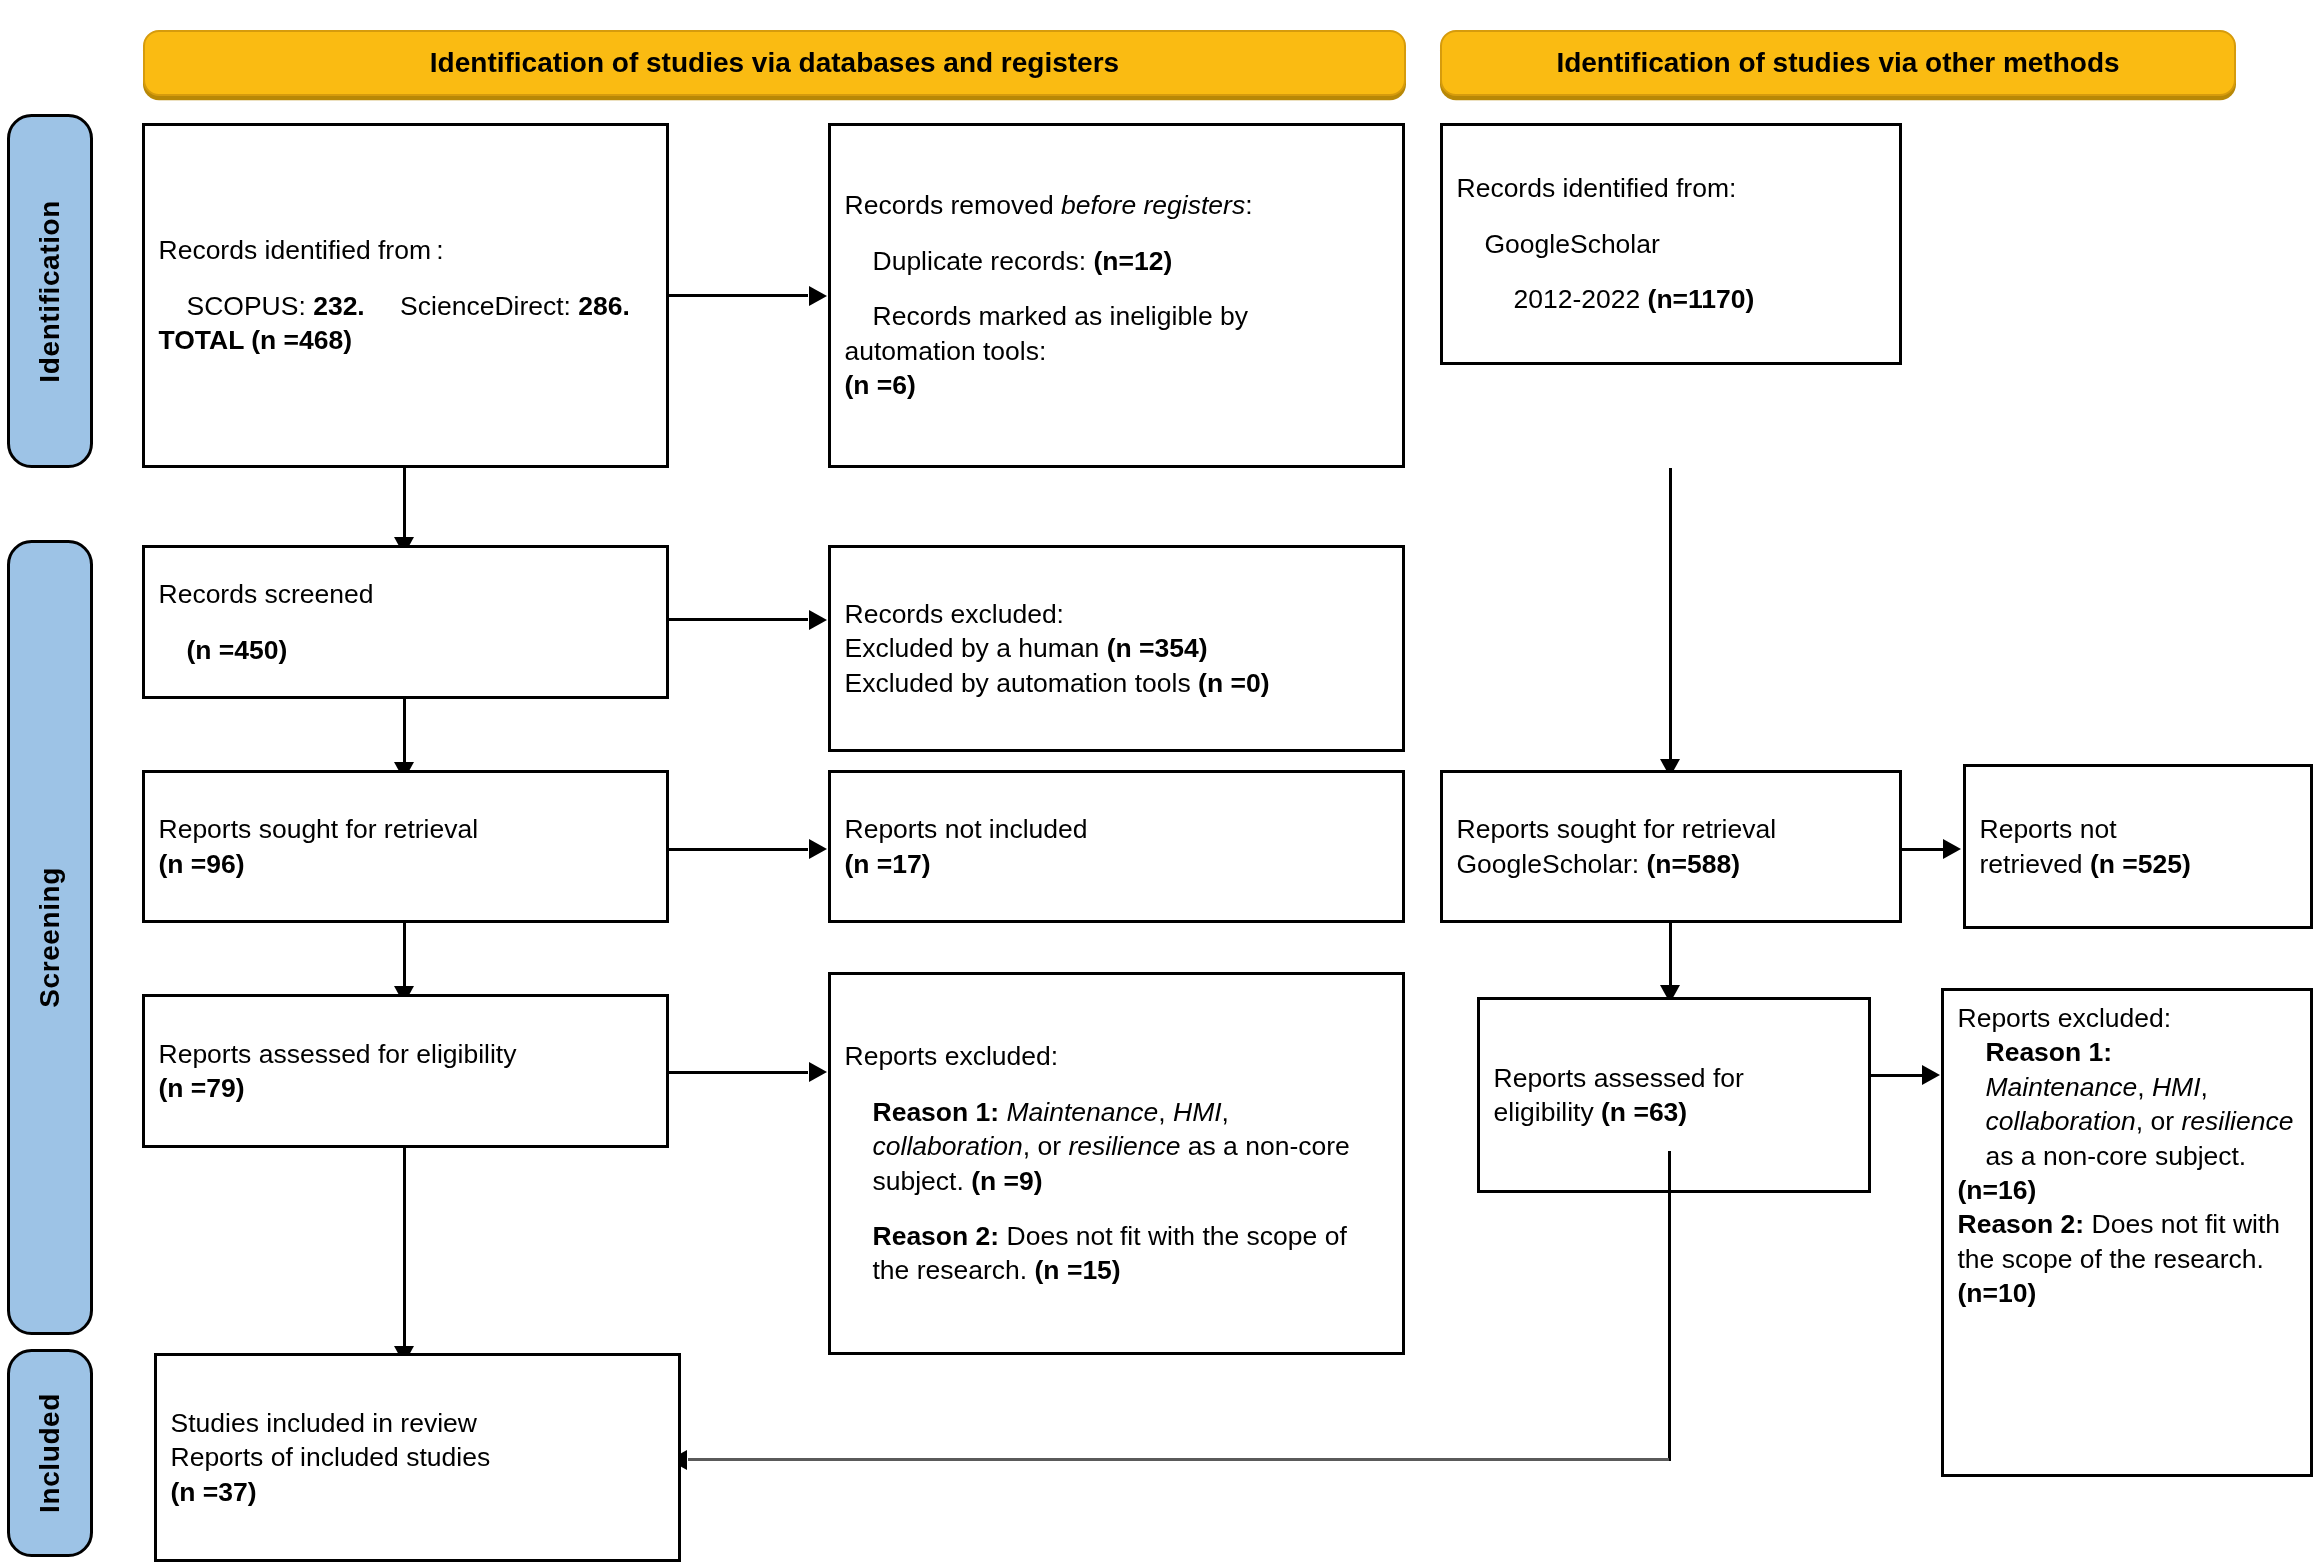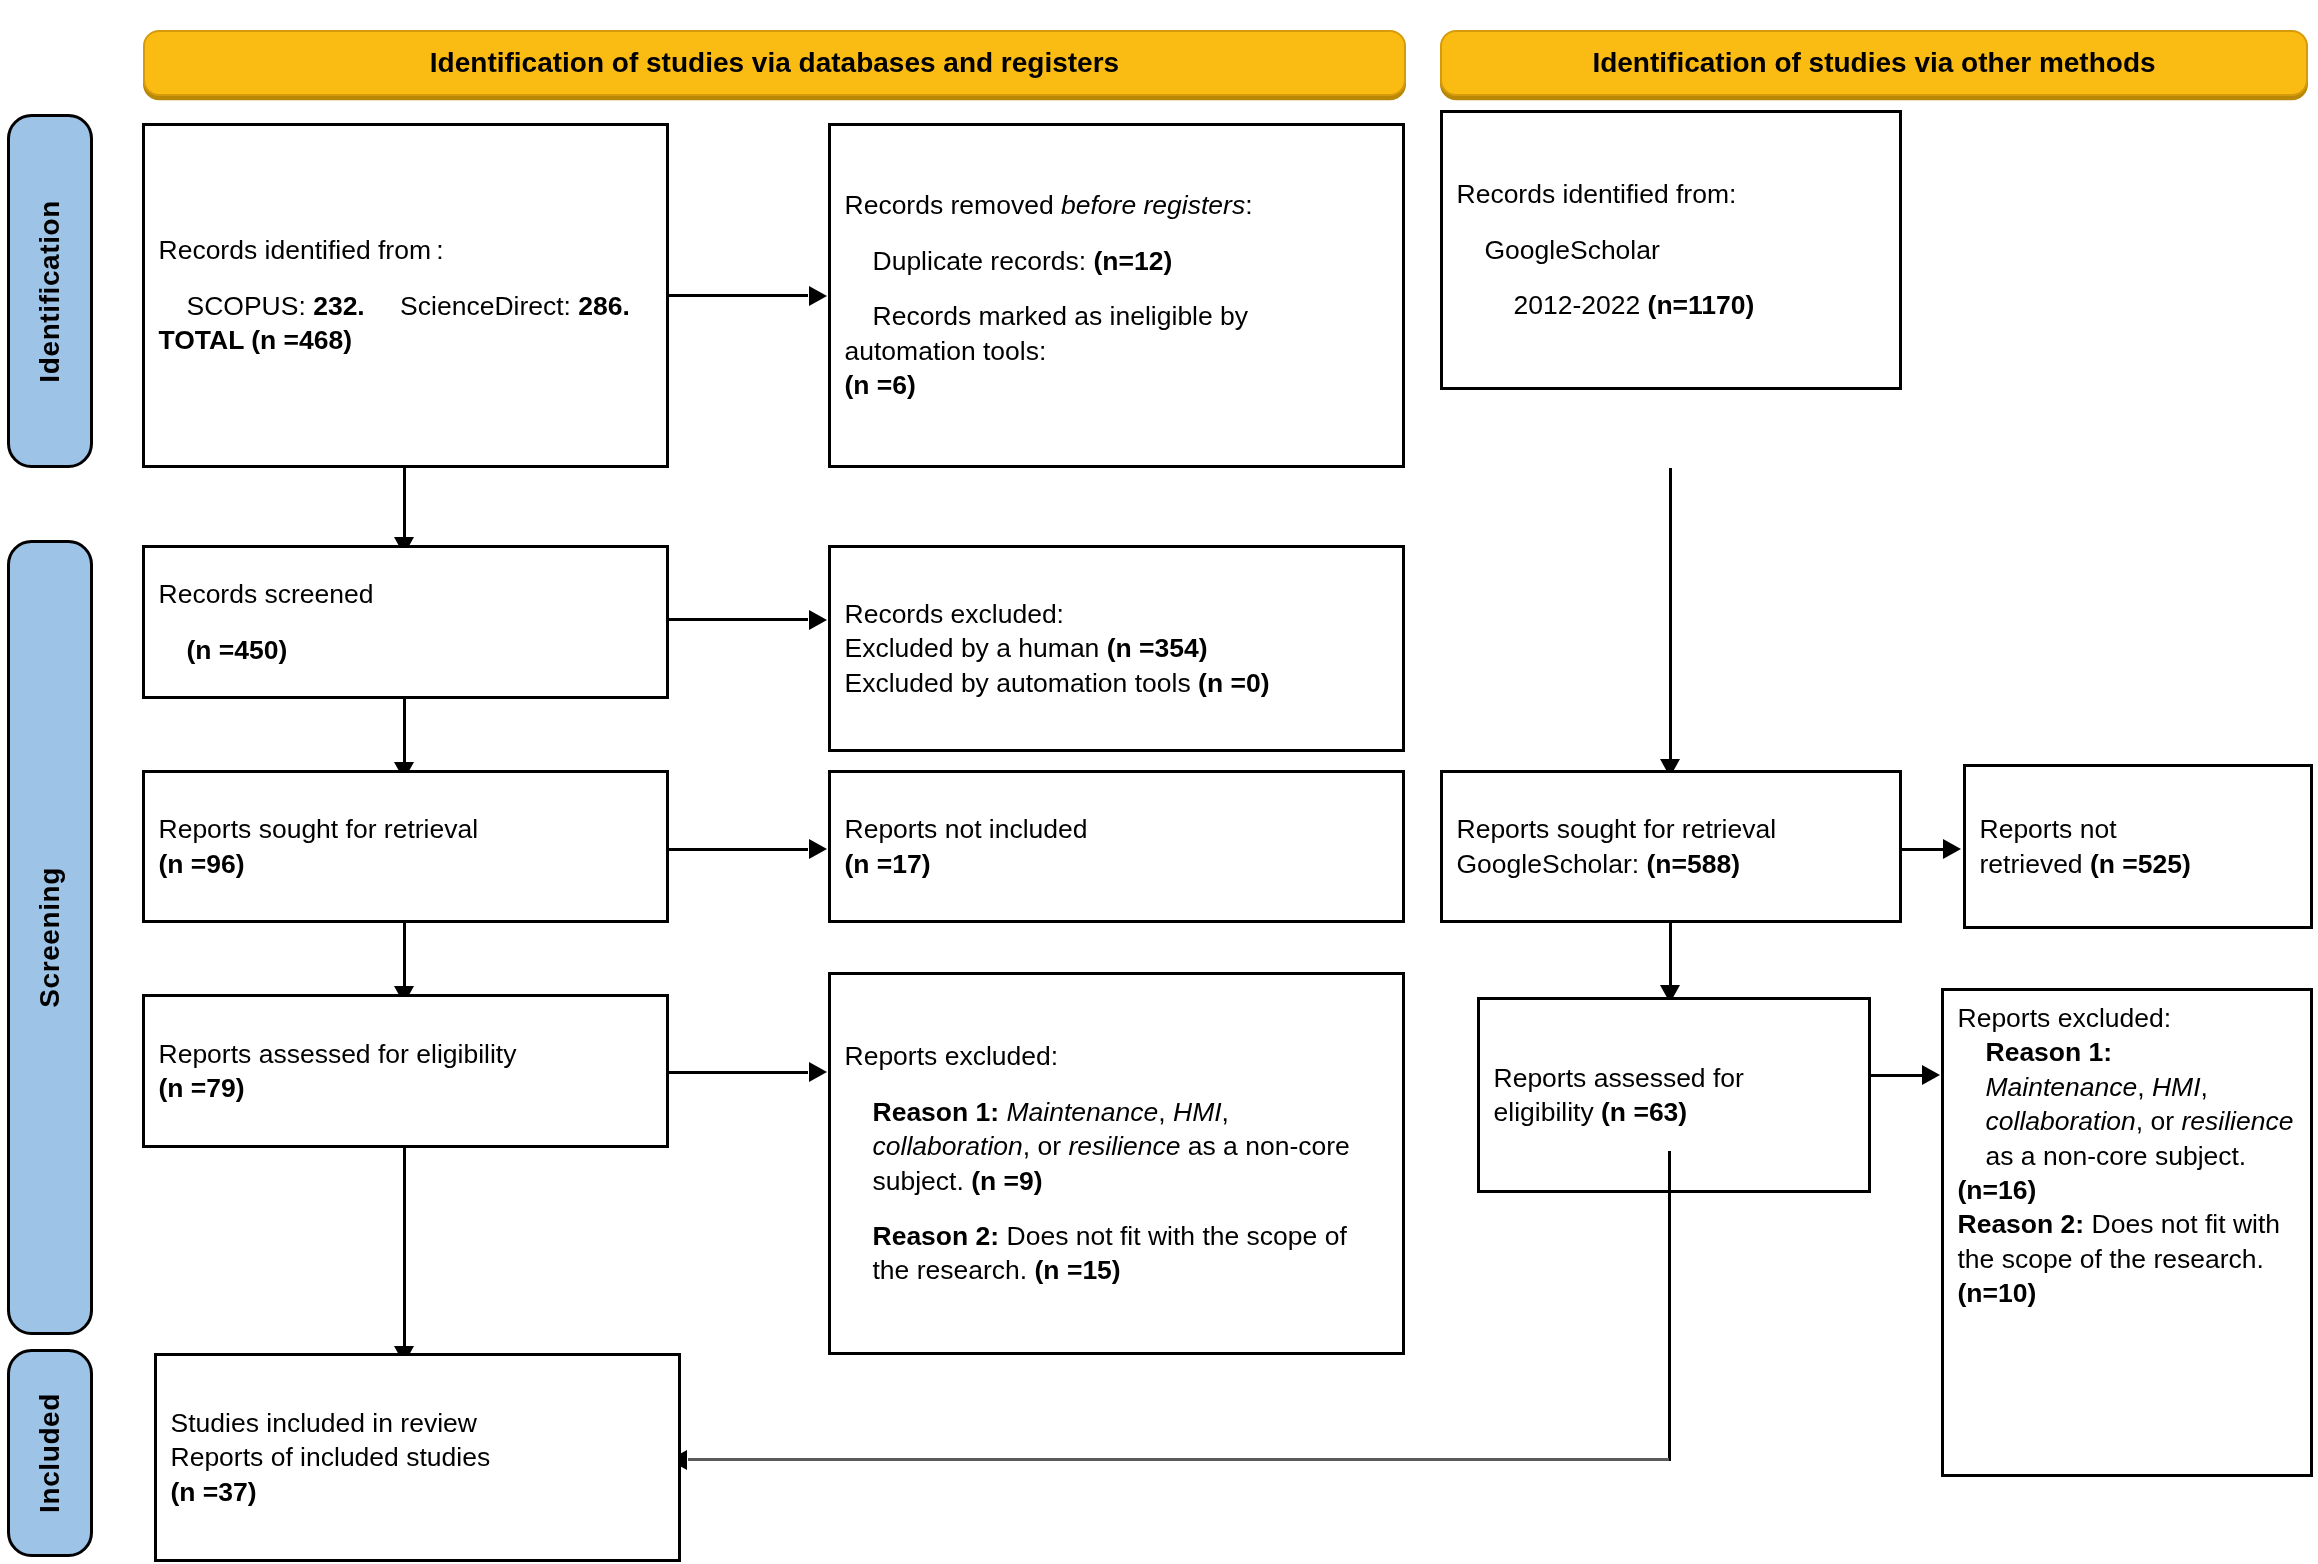--- a/index.html
+++ b/index.html
@@ -88,21 +88,21 @@
   </div>
 
   <div class="phase" style="left:7.4px;top:1349px;width:86px;height:208px;">
     <span>Included</span>
   </div>
 
   <div class="hdr" style="left:143px;top:29.5px;width:1263px;height:66px;">
     <span>Identification of studies via databases and registers</span>
   </div>
 
-  <div class="hdr" style="left:1440px;top:29.5px;width:868px;height:66px;">
+  <div class="hdr" style="left:1440px;top:29.5px;width:796px;height:66px;">
     <span>Identification of studies via other methods</span>
   </div>
 
   <div class="box" style="left:142px;top:123px;width:527px;height:345px;">
     <div class="inner">
       <div><span>Records identified from :</span></div>
       <div class="ind1"><span>SCOPUS:</span>
         <b>232.</b></div>
       <div class="ind1"><span>ScienceDirect:</span>
         <b>286.</b></div>
@@ -114,21 +114,21 @@
     <div class="inner">
       <div><span>Records removed </span><i>before registers</i><span>:</span></div>
       <div class="ind1"><span>Duplicate records:</span>
         <b>(n=12)</b></div>
       <div class="ind1"><span>Records marked as ineligible by</span></div>
       <div><span>automation tools:</span></div>
       <div><b>(n =6)</b></div>
     </div>
   </div>
 
-  <div class="box" style="left:1440px;top:110px;width:462px;height:280px;">
+  <div class="box" style="left:1440px;top:123px;width:462px;height:242px;">
     <div class="inner">
       <div><span>Records identified from:</span></div>
       <div class="ind1"><span>GoogleScholar</span></div>
       <div class="ind1" style="padding-left:57px;"><span>2012-2022</span>
         <b>(n=1170)</b></div>
     </div>
   </div>
 
   <div class="hline" style="left:668px;top:294px;width:140px;"></div>
   <div class="arr-r" style="left:809px;top:286px;"></div>

